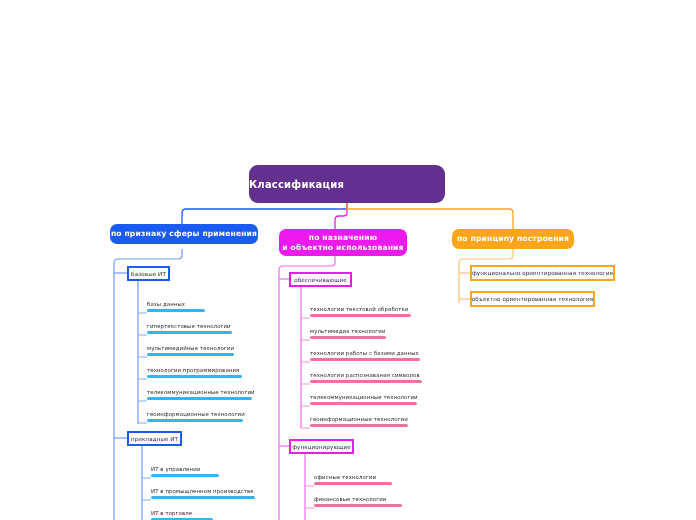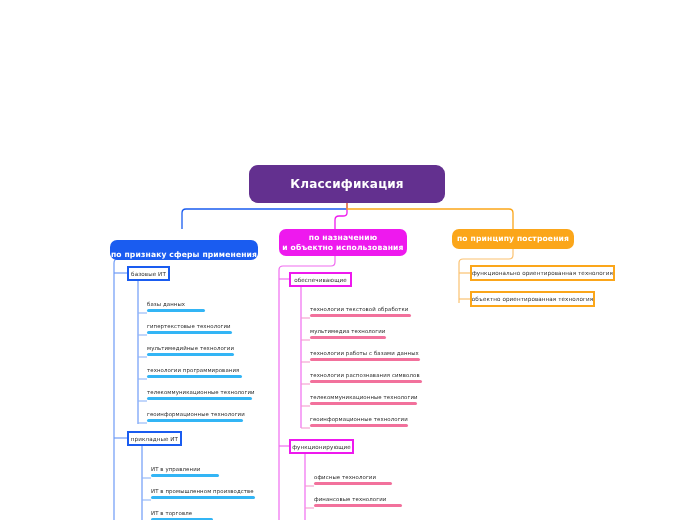--- a/index.html
+++ b/index.html
@@ -13,40 +13,40 @@
   #canvas{position:absolute;inset:0;width:696px;height:520px;}
   svg.links{position:absolute;left:0;top:0;width:696px;height:520px;pointer-events:none;}
 
   
   .root-node{
     position:absolute;
     left:249px;top:165px;width:196px;height:38px;
     background:#63308F;
     border-radius:9px;
     color:#ffffff;
-    font-size:12px;font-weight:bold;
+    font-size:10px;font-weight:bold;
     display:flex;flex-direction:column;
-    align-items:center;justify-content:center;
+    align-items:flex-start;justify-content:center;
     line-height:13px;
     letter-spacing:.2px;
   }
 
   
   .branch{
     position:absolute;
     border-radius:7px;
     color:#ffffff;
     font-size:7.6px;font-weight:bold;
     display:flex;flex-direction:column;
     align-items:center;justify-content:center;
     line-height:10px;
     letter-spacing:.15px;
     text-align:center;
   }
-  .branch.blue   {left:110px;top:240px;width:148px;height:20px;background:#1A5CF0;justify-content:flex-end;}
+  .branch.blue   {left:110px;top:224px;width:148px;height:20px;background:#1A5CF0;}
   .branch.magenta{left:271px;top:229px;width:128px;height:27px;background:#EE19EE;margin-left:8px;}
   .branch.orange {left:452px;top:229px;width:122px;height:20px;background:#FBA61A;}
 
   
   .obox{
     position:absolute;
     background:#ffffff;
     display:flex;align-items:center;justify-content:center;
     font-size:5.6px;color:#2b2b2b;
     letter-spacing:.1px;

